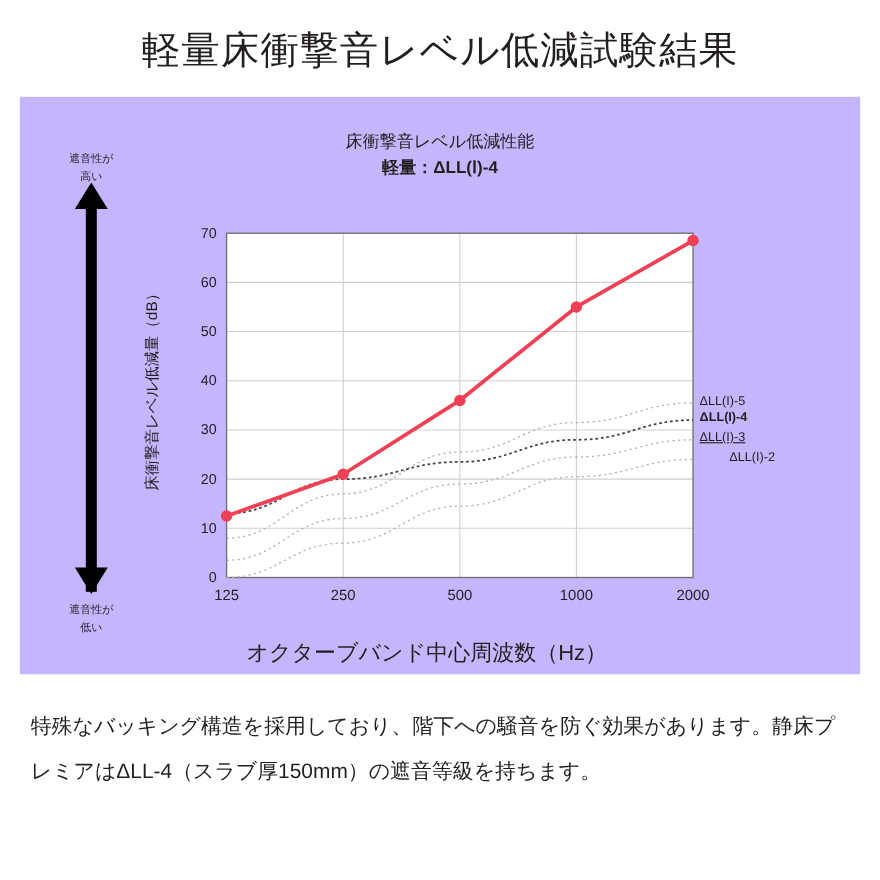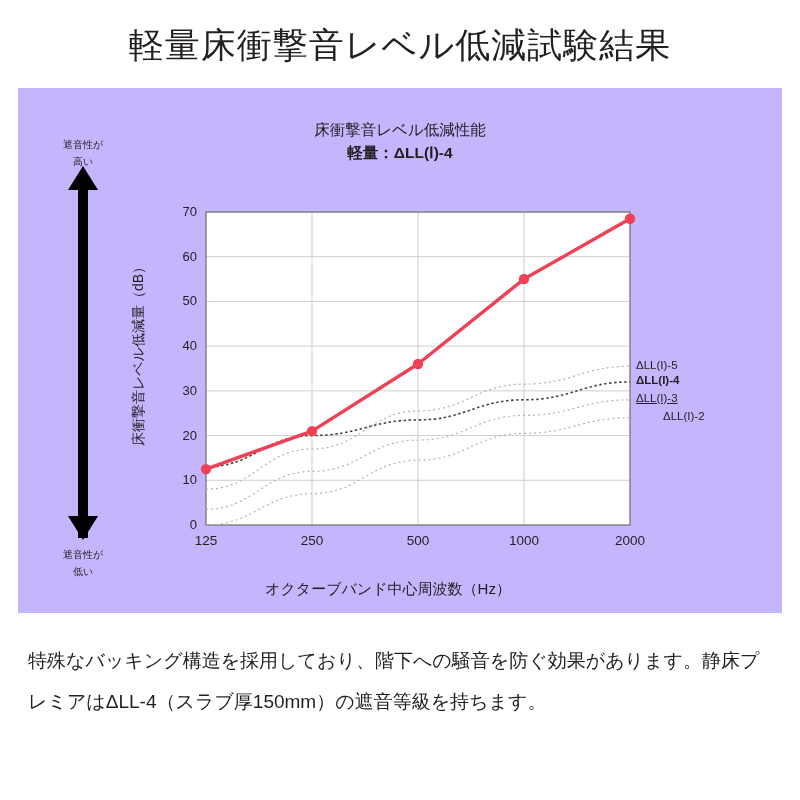--- a/index.html
+++ b/index.html
@@ -130,21 +130,21 @@
     position: absolute;
     left: 0;
     top: 0;
   }
   .x-axis-title {
     position: absolute;
     left: -110px;
     top: 382px;
     width: 700px;
     text-align: center;
-    font-size: 15px;
+    font-size: 20px;
     color: #231f20;
   }
   
   .curve-label {
     position: absolute;
     font-size: 11.5px;
     color: #231f20;
     white-space: nowrap;
   }
   .curve-label.bold { font-weight: bold; }

